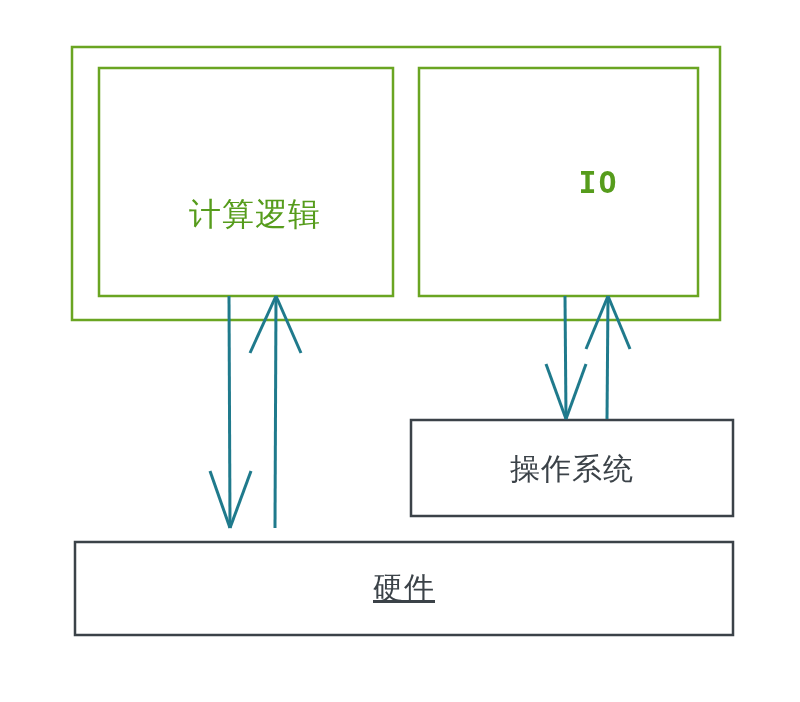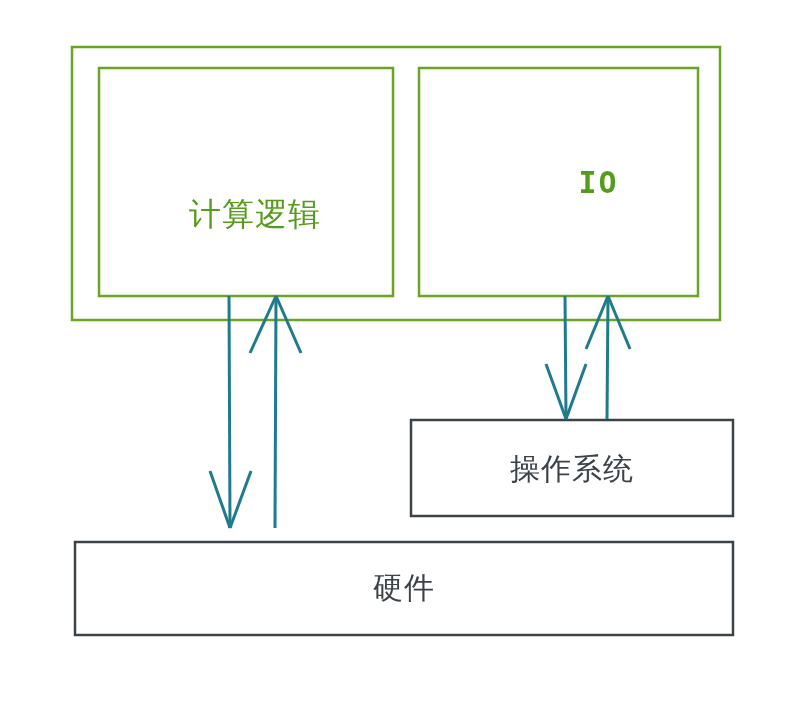--- a/index.html
+++ b/index.html
@@ -49,21 +49,21 @@
   .gray-label {
     color: #3b4248;
     font-size: 30px;
     font-family: "Liberation Sans", sans-serif;
     letter-spacing: 1px;
   }
   
   #label-compute { left: 99px;  top: 68px;  width: 312px; height: 228px; margin-top: 33px; }
   #label-io      { left: 419px; top: 68px;  width: 279px; height: 228px; }
   #label-os      { left: 411px; top: 420px; width: 322px; height: 98px;  }
-  #label-hw      { left: 75px;  top: 542px; width: 658px; height: 93px;  }
+  #label-hw      { left: 75px;  top: 542px; width: 658px; height: 93px; text-decoration: underline;  }
 </style>
 </head>
 <body>
 
 <div id="canvas">
 
   <svg class="diagram-svg" viewBox="0 0 800 702" xmlns="http://www.w3.org/2000/svg">
 
     <rect x="72" y="47" width="648" height="273" fill="none" stroke="#6aa522" stroke-width="2.5"></rect>
 

